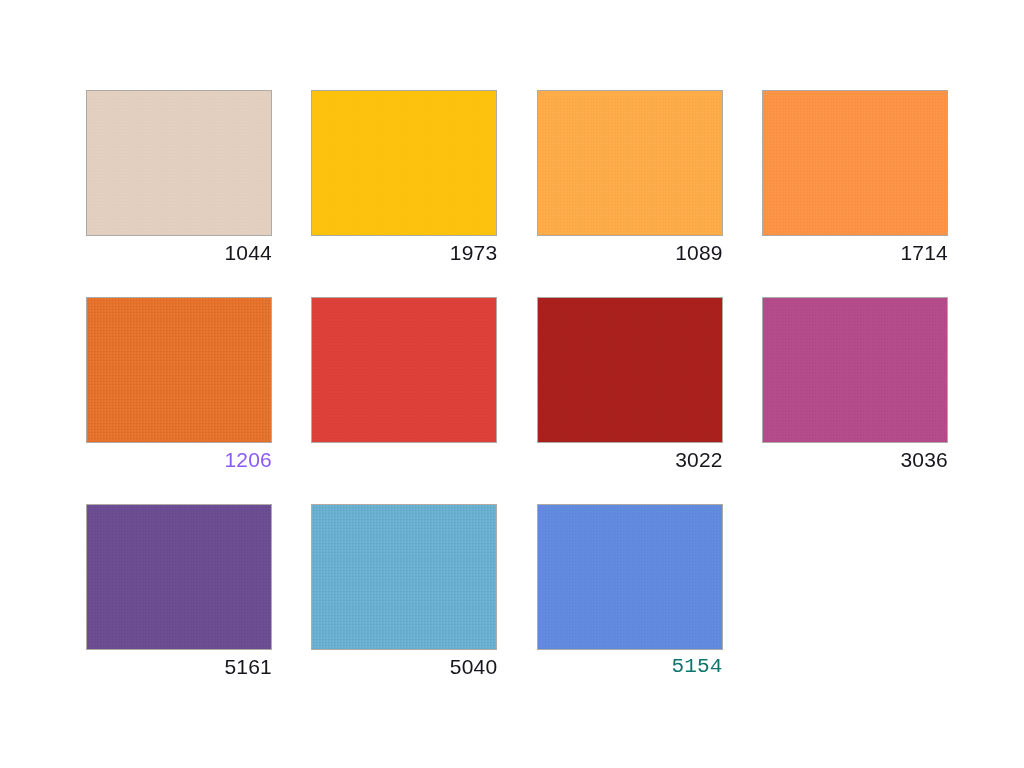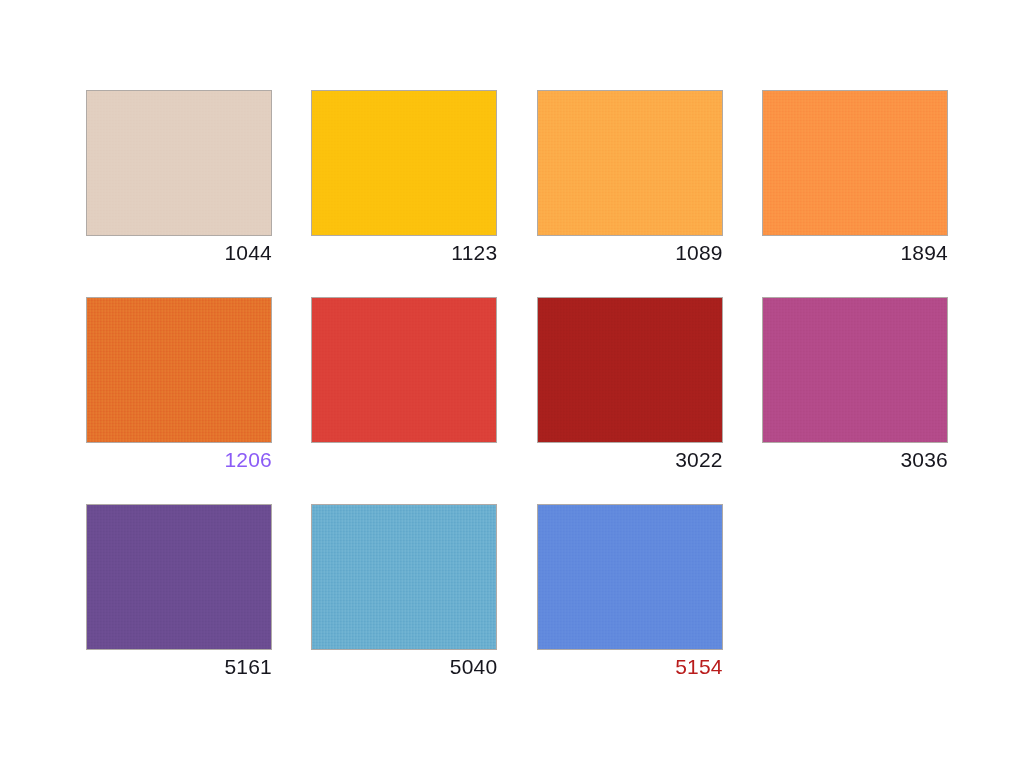--- a/index.html
+++ b/index.html
@@ -96,29 +96,29 @@
 <body style="background: rgb(255, 255, 255);">
 
 <div id="swatch-board">
   <div class="swatch-grid">
       <div class="swatch-cell">
         <div class="swatch-chip texture-soft" style="background-color: rgb(226, 207, 192); border-color: rgb(176, 170, 166);"></div>
         <div class="swatch-label" style="color: rgb(22, 22, 30);">1044</div>
       </div>
       <div class="swatch-cell">
         <div class="swatch-chip texture-soft" style="background-color: rgb(252, 194, 12); border-color: rgb(176, 170, 166);"></div>
-        <div class="swatch-label" style="color: rgb(22, 22, 30);">1123</div>
+        <div class="swatch-label" style="color: rgb(22, 22, 30);">1973</div>
       </div>
       <div class="swatch-cell">
         <div class="swatch-chip" style="background-color: rgb(252, 171, 72); border-color: rgb(176, 170, 166);"></div>
         <div class="swatch-label" style="color: rgb(22, 22, 30);">1089</div>
       </div>
       <div class="swatch-cell">
         <div class="swatch-chip" style="background-color: rgb(251, 146, 68); border-color: rgb(176, 170, 166);"></div>
-        <div class="swatch-label" style="color: rgb(22, 22, 30);">1894</div>
+        <div class="swatch-label" style="color: rgb(22, 22, 30);">1714</div>
       </div>
       <div class="swatch-cell">
         <div class="swatch-chip texture-strong" style="background-color: rgb(228, 112, 43); border-color: rgb(176, 170, 166);"></div>
         <div class="swatch-label" style="color: #8b5cf6;">1206</div>
       </div>
       <div class="swatch-cell">
         <div class="swatch-chip texture-soft" style="background-color: rgb(220, 64, 56); border-color: rgb(176, 170, 166);"></div>
       </div>
       <div class="swatch-cell">
         <div class="swatch-chip texture-soft" style="background-color: rgb(168, 31, 28); border-color: rgb(176, 170, 166);"></div>
@@ -131,16 +131,16 @@
       <div class="swatch-cell">
         <div class="swatch-chip texture-soft" style="background-color: rgb(107, 76, 145); border-color: rgb(176, 170, 166);"></div>
         <div class="swatch-label" style="color: rgb(22, 22, 30);">5161</div>
       </div>
       <div class="swatch-cell">
         <div class="swatch-chip texture-strong" style="background-color: rgb(105, 174, 207); border-color: rgb(176, 170, 166);"></div>
         <div class="swatch-label" style="color: rgb(22, 22, 30);">5040</div>
       </div>
       <div class="swatch-cell">
         <div class="swatch-chip texture-soft" style="background-color: rgb(97, 137, 221); border-color: rgb(176, 170, 166);"></div>
-        <div class="swatch-label" style="color: #b91c1c;">5154</div>
+        <div class="swatch-label" style="color: #0f766e; font-family: Liberation Mono, monospace;">5154</div>
       </div>
     </div>
 </div>
 
 </body></html>

